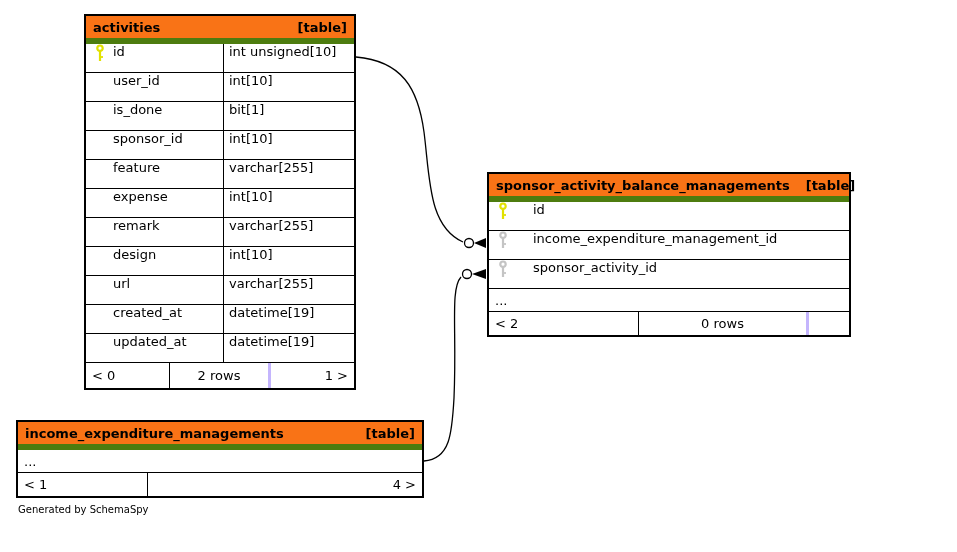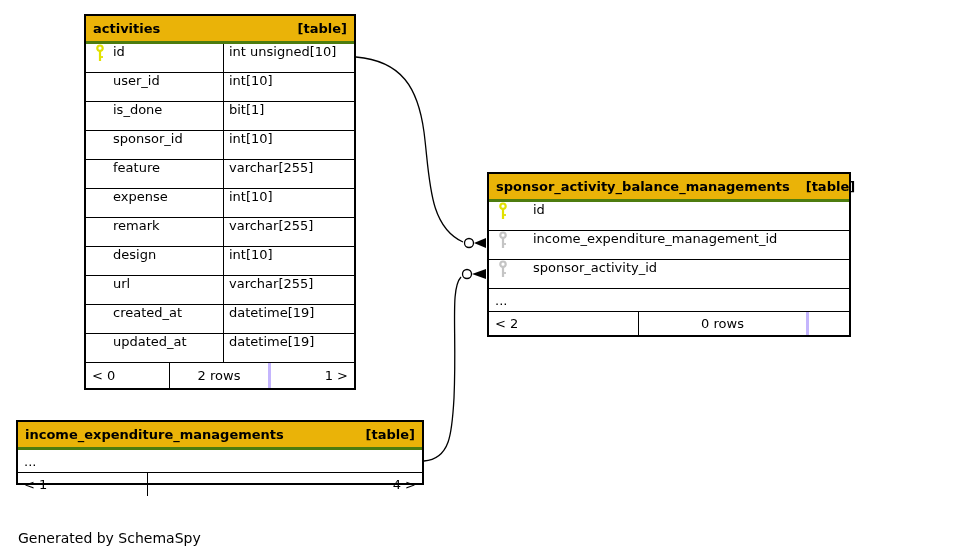--- a/index.html
+++ b/index.html
@@ -11,21 +11,21 @@
     overflow:hidden;
   }
   .tbl {
     position:absolute; box-sizing:border-box;
     border:2px solid #000; background:#fff;
     cursor:pointer;
   }
   .hdr {
     box-sizing:border-box; height:28px;
     display:flex; align-items:center; justify-content:space-between;
-    background:#eab308; border-bottom:3px solid #4d7c0f;
+    background:#f97316; border-bottom:6px solid #4d7c0f;
     padding:0 7px;
   }
   .hdr .t { font-weight:bold; }
   .hdr .tag { font-weight:bold;margin-left:16px; }
   .row {
     box-sizing:border-box; height:29px;
     display:flex; align-items:stretch;
     border-bottom:1px solid #000;
   }
   .cell { display:flex; align-items:flex-start; }
@@ -47,33 +47,33 @@
   #t-activities { left:84px; top:14px; width:272px; height:376px; }
   #t-activities .tfoot { height:25px; }
   #t-activities .fc.l { width:84px; }
   #t-activities .fc.c { width:101px; }
   #t-activities .fc.r { flex:1; }
   #t-sabm { left:487px; top:172px; width:364px; height:165px; }
   #t-sabm .tfoot { height:23px; flex:1; }
   #t-sabm .fc.l { width:150px; }
   #t-sabm .fc.c { width:170px; }
   #t-sabm .fc.r { flex:1; }
-  #t-iem { left:16px; top:420px; width:408px; height:65px; }
+  #t-iem { left:16px; top:420px; width:408px; height:78px; }
   #t-iem .tfoot { height:23px; }
   #t-iem .fc.l { width:130px; }
   #t-iem .fc.c { width:148px; }
   #t-iem .fc.r { flex:1; }
   .key-icon { display:block; }
   .key-icon.pk { stroke:#e1e100; }
   .key-icon.fk { stroke:#c4c4c4; }
   #rel-overlay {
     position:absolute; left:0; top:0; width:957px; height:552px;
     pointer-events:none;
   }
-  #gen-note { position:absolute; left:18px; top:530px; font-size:14px; }
+  #gen-note { position:absolute; left:18px; top:504px; font-size:10px; }
 </style>
 </head>
 <body>
 
 <svg id="rel-overlay">
   <g>
     <path d="M 356 57 C 402 61 418 88 424 132 C 430 178 428 226 463 242" fill="none" stroke="#000" stroke-width="1.3"></path>
     <circle cx="469" cy="243" r="4.5" fill="#fff" stroke="#000" stroke-width="1.3"></circle>
     <polygon points="474,243 486,238 486,248" fill="#000"></polygon>
   </g>

